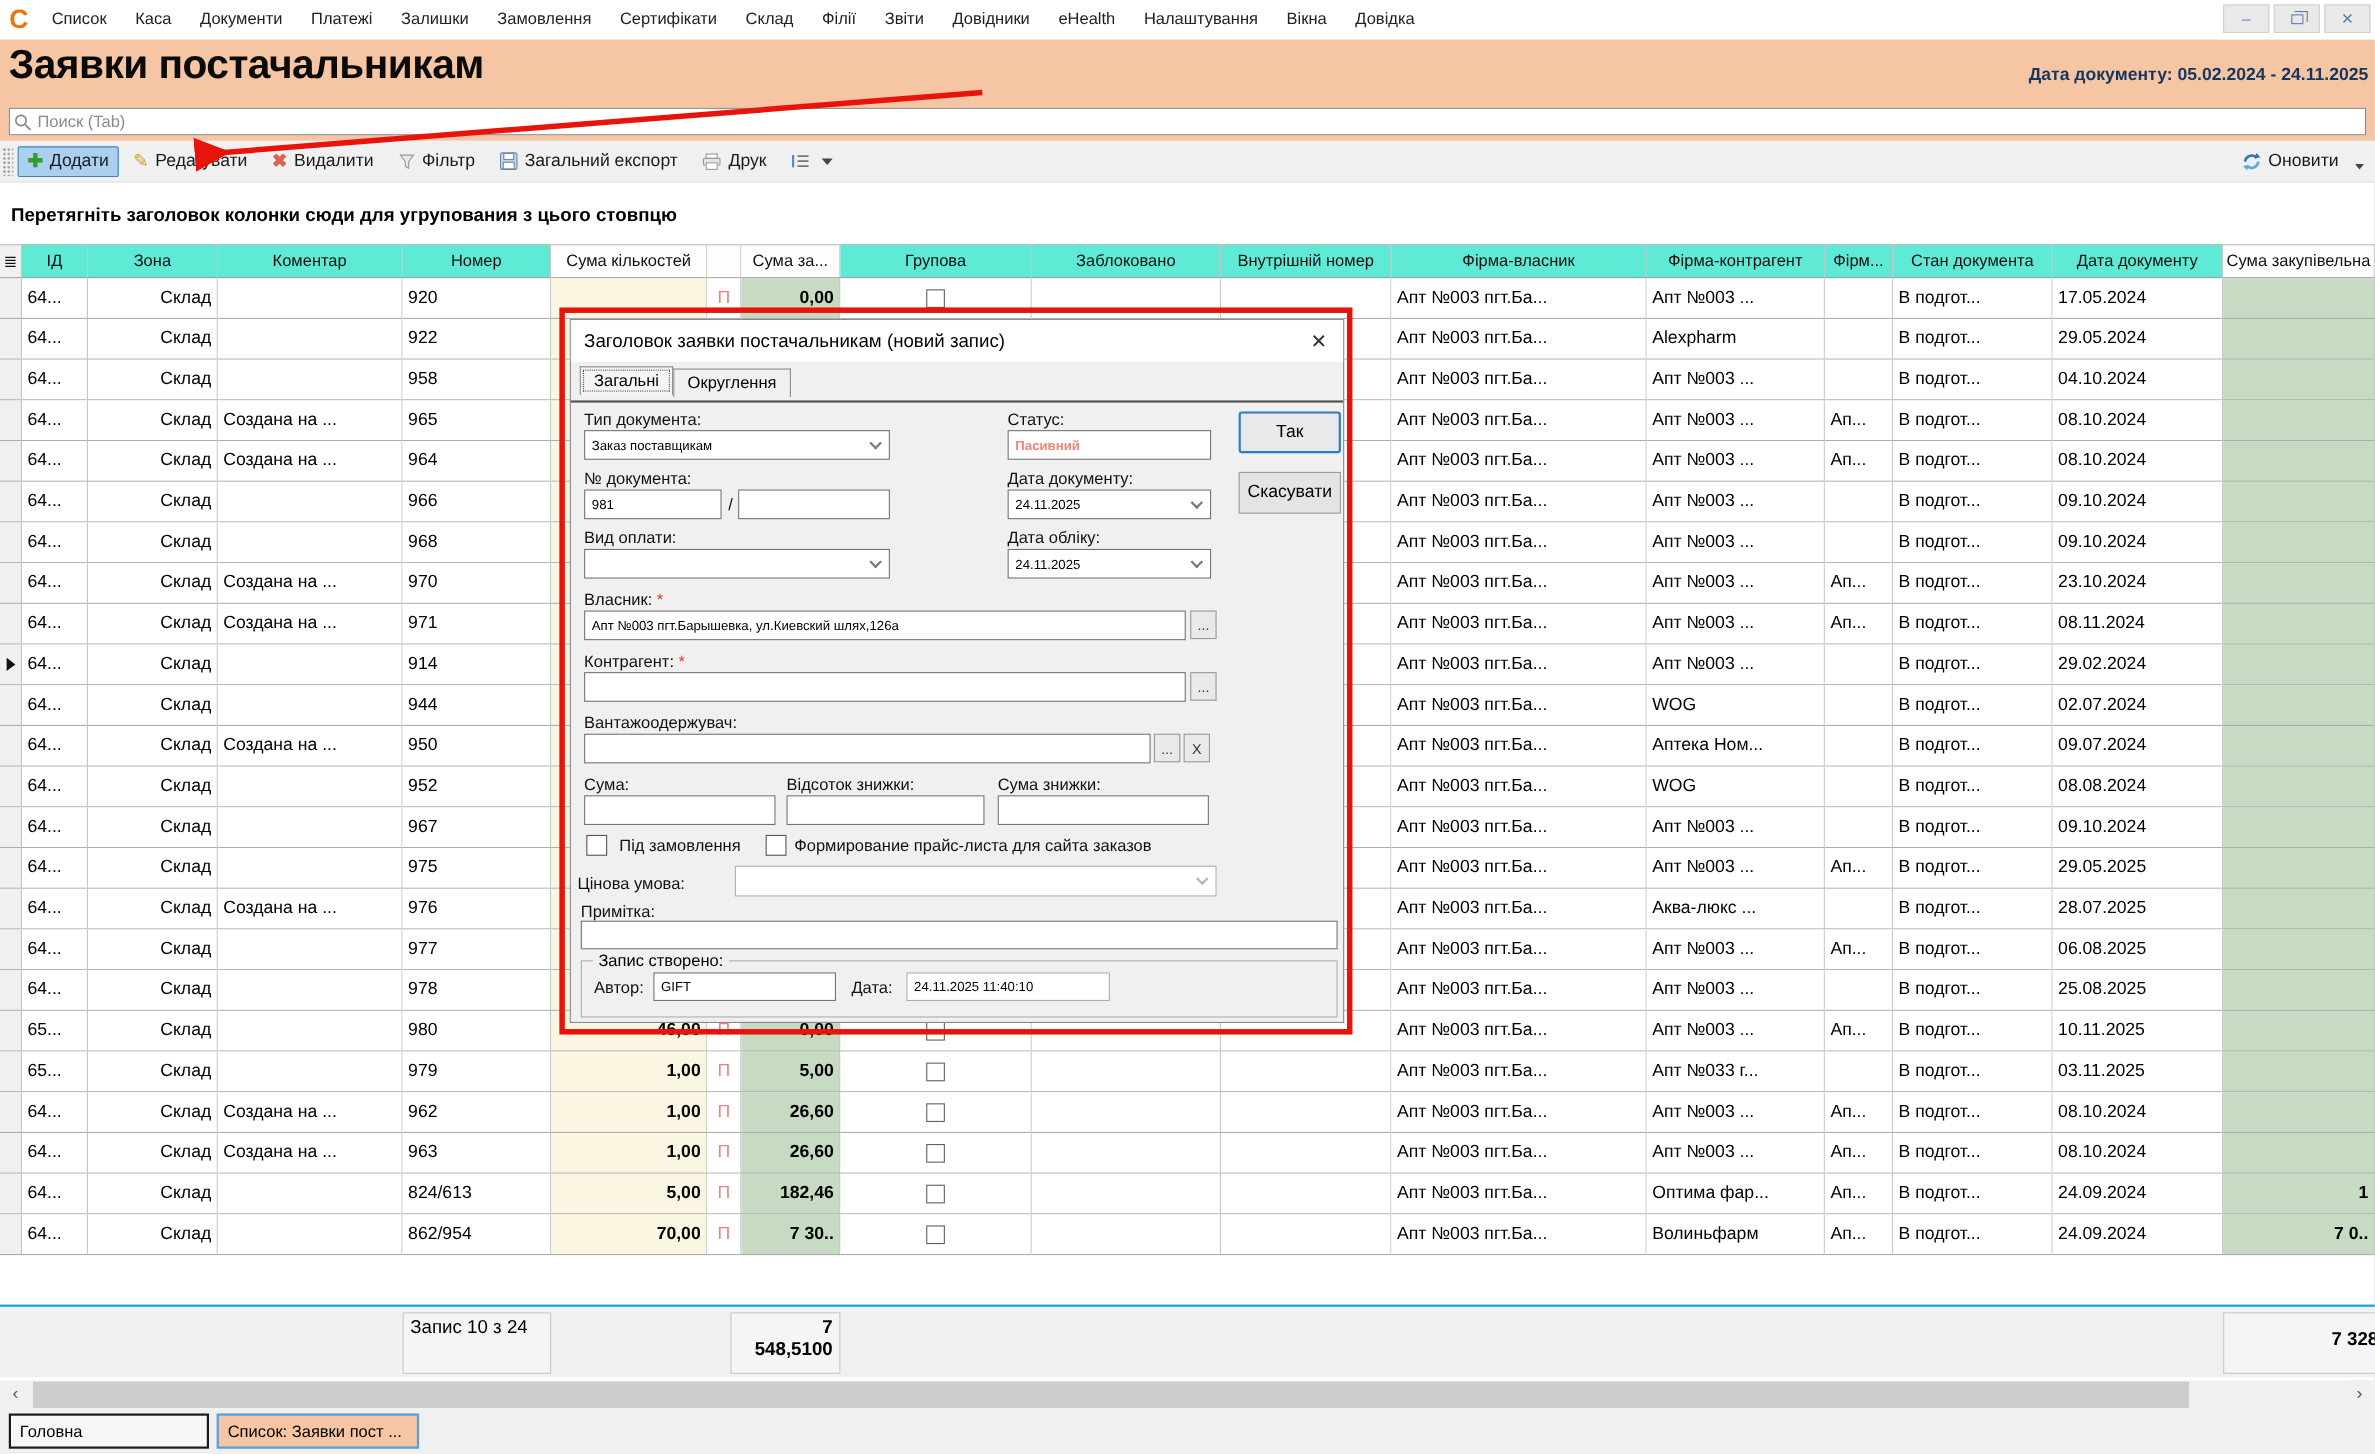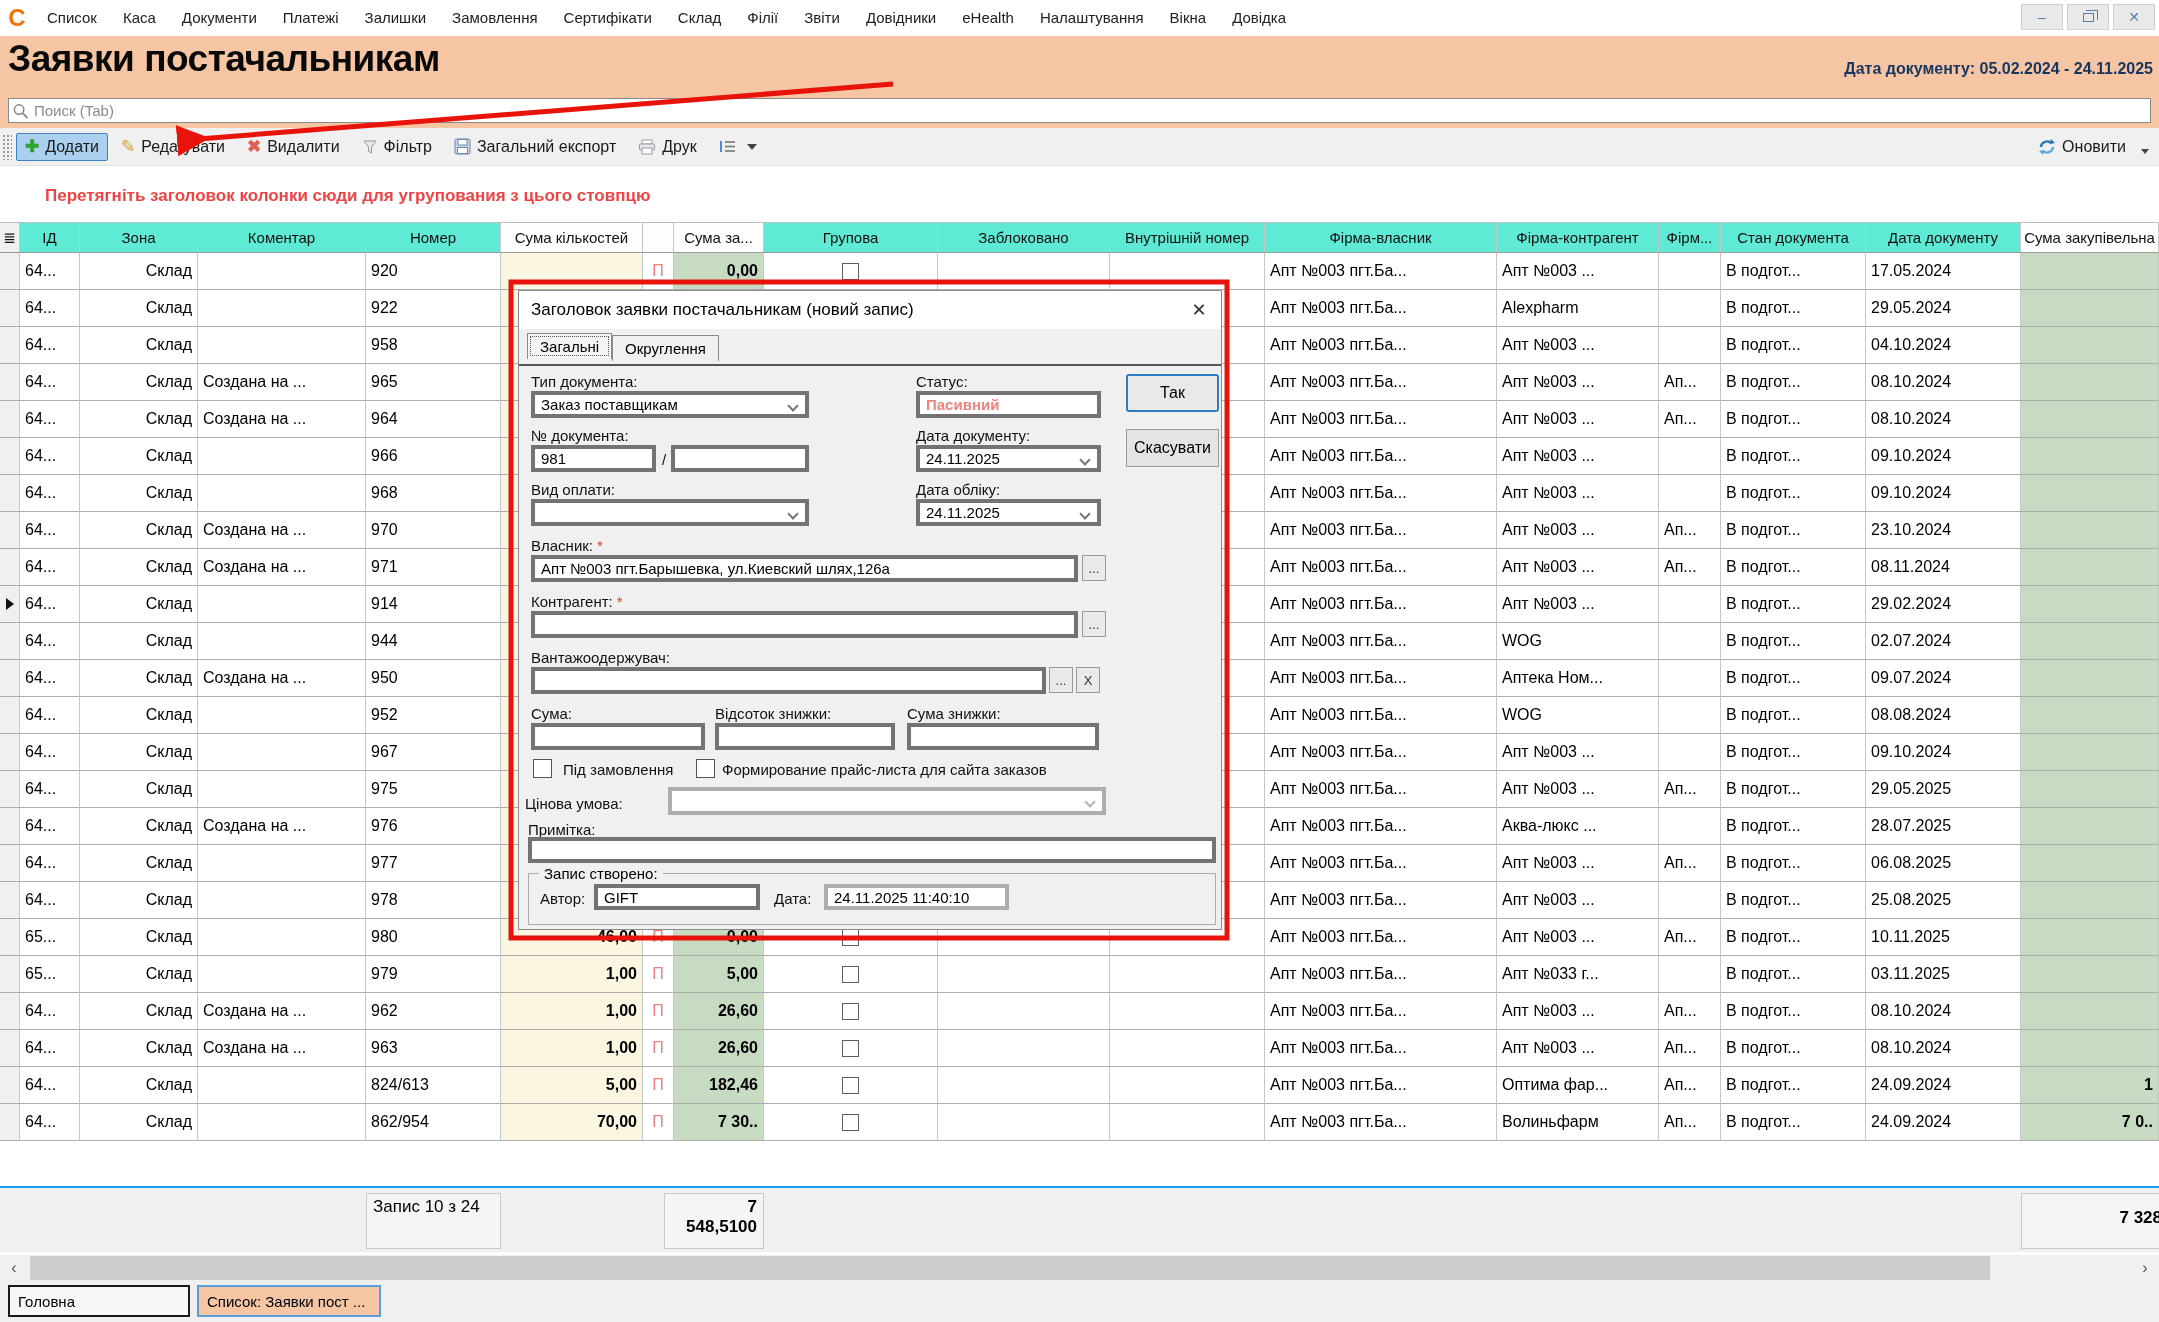--- a/index.html
+++ b/index.html
@@ -42,21 +42,21 @@
   .ic-pencil{ color:#D89B2C; }
   .ic-del{ color:#E06055; font-weight:900; }
   .ic-funnel, .ic-floppy, .ic-print{ display:inline-block; }
   .tb-caret{ width:0; height:0; border-left:5px solid transparent; border-right:5px solid transparent;
              border-top:6px solid #444; margin-left:4px; }
   .tb-right{ position:absolute; right:10px; display:flex; align-items:center; gap:6px; font-size:16px; }
   .small-caret{ width:0;height:0;border-left:4px solid transparent;border-right:4px solid transparent;
                 border-top:5px solid #444; margin-top:10px;}
 
   
-  .grouphint{ position:absolute; left:10px; top:186px; font-size:17px; font-weight:bold; color:#ef4444;margin-left:35px; }
+  .grouphint{ position:absolute; left:10px; top:186px; font-size:17px; font-weight:bold; color:#000000; }
 
   
   .grid{ position:absolute; left:0; top:222px; width:2159px; }
   .g-row{ display:flex; height:37px; }
   .g-row.header{ height:31px; }
   .g-cell{ flex:none; border-right:1px solid #C6C6C6; border-bottom:1px solid #ADADAD; overflow:hidden;
            font-size:16px; display:flex; align-items:center; padding:0 5px; white-space:nowrap; background:#fff;}
   .header .g-cell{ justify-content:center; font-size:15px; background:#5eead4; border-bottom:1px solid #9a9a9a;
                    border-top:1px solid #BDBDBD; color:#111; }
   .col-ind{ width:20px; background:#F0F0F0 !important; padding:0 2px; justify-content:center; color:#222; font-size:12px;}
@@ -108,22 +108,22 @@
   .dlg-title{ position:absolute; left:0; top:0; width:100%; height:38px; background:#fff;
               display:flex; align-items:center; padding-left:12px; font-size:17px; }
   .dlg-close{ position:absolute; right:8px; top:6px; width:28px; height:26px; display:flex; align-items:center;
               justify-content:center; font-size:18px; color:#333; }
   .dlg-tabs{ position:absolute; left:8px; top:44px; display:flex; }
   .dlg-tab{ padding:4px 12px; font-size:15px; border:1px solid #8a8a8a; border-bottom:none; background:#F0F0F0; }
   .dlg-tab.active{ background:#F4F4F4; outline:1px dotted #555; outline-offset:-4px; position:relative; top:-2px; }
   .tab-line{ position:absolute; left:0; top:73px; width:100%; height:2px; background:#555; }
   .dlg-label{ position:absolute; color:#111; }
   .req{ color:#E03C31; margin-left:4px; }
-  .dlg-field{ position:absolute; background:#fff; border:4px solid #737373; display:flex; align-items:center;
-              padding:0 6px; font-size:15px; overflow:hidden; white-space:nowrap;}
+  .dlg-field{ position:absolute; background:#fff; border:1px solid #737373; display:flex; align-items:center;
+              padding:0 6px; font-size:12px; overflow:hidden; white-space:nowrap;}
   .chev{ position:absolute; right:8px; top:7px; width:8px; height:8px; border-right:2px solid #777;
          border-bottom:2px solid #777; transform:rotate(45deg); }
   .dots-btn{ position:absolute; width:24px; height:26px; background:#E9E9E9; border:1px solid #9a9a9a;
              display:flex; align-items:center; justify-content:center; font-size:13px; color:#333;}
   .dlg-btn{ position:absolute; left:607px; width:93px; height:38px; background:#E4E4E4; border:1px solid #9a9a9a;
             display:flex; align-items:center; justify-content:center; font-size:16px; }
   .dlg-btn.default{ border:2px solid #2D7DC4; border-radius:3px; background:#E9E9E9; }
   .dlg-cb{ position:absolute; width:19px; height:19px; border:1.6px solid #555; background:#fff; }
   .status-text{ color:#F0837B; font-weight:bold; }
   .groupbox{ position:absolute; border:1px solid #ADADAD; }

